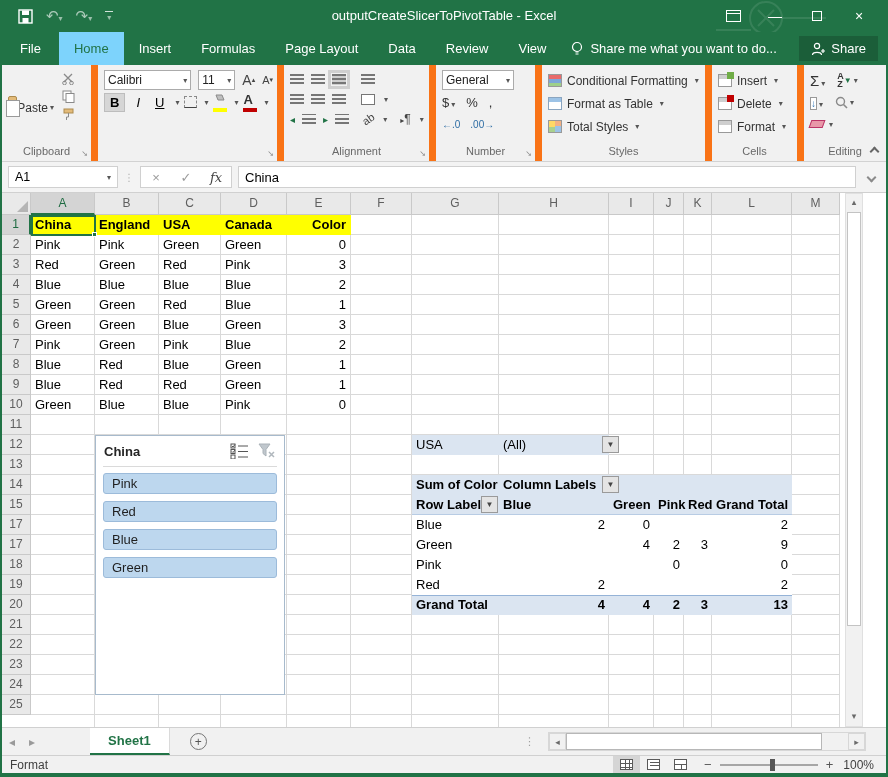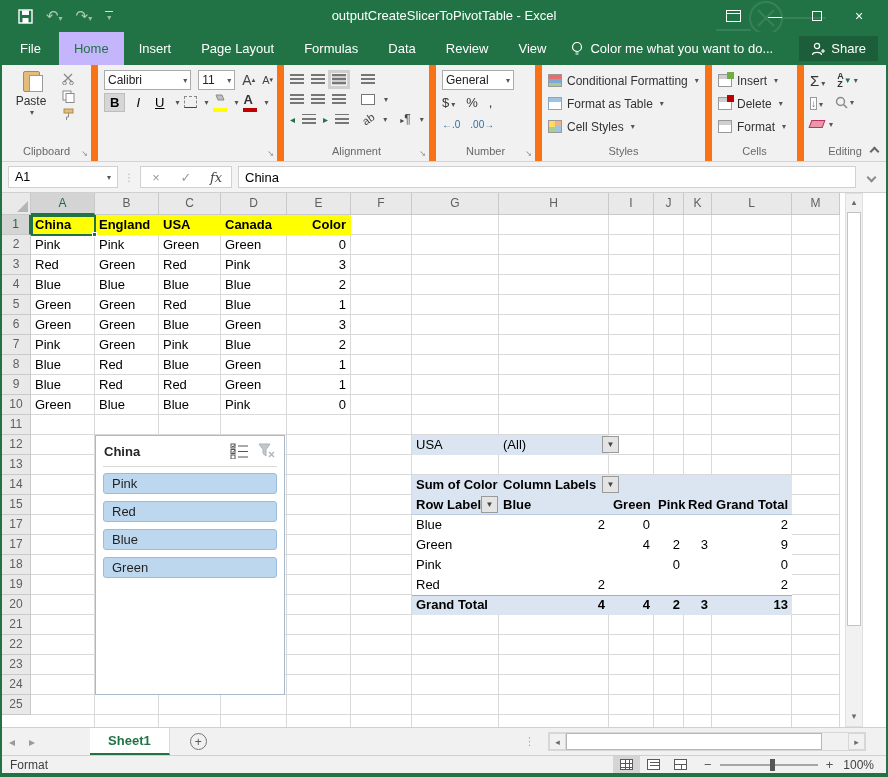--- a/index.html
+++ b/index.html
@@ -20,37 +20,37 @@
   .wbtns { position:absolute; right:6px; top:0; height:32px; display:flex; align-items:center; gap:0; }
   .wbtn { width:42px; height:32px; display:flex; align-items:center; justify-content:center; color:#fff; font-size:14px; }
   .maxbox { width:10px; height:10px; border:1px solid #fff; }
   .ribopt { width:15px; height:12px; border:1px solid #fff; position:relative; }
   .ribopt:before { content:""; position:absolute; left:0; right:0; top:2px; border-top:1px solid #fff; }
 
   
   .menubar { height:33px; background:#217346; display:flex; align-items:stretch; color:#fff; flex:none; position:relative; }
   .mtab { padding:0 15px; display:flex; align-items:center; font-size:13px; }
   .mtab.file { padding:0 18px; }
-  .mtab.active { background:#c4b5fd; color:#217346; }
+  .mtab.active { background:#7dd3fc; color:#217346; }
   .tellme { display:flex; align-items:center; gap:7px; padding:0 10px; font-size:13px; color:#fff; }
   .share { position:absolute; right:8px; top:4px; bottom:4px; background:rgba(0,0,0,.18); display:flex; align-items:center; gap:6px; padding:0 12px; font-size:13px; }
 
   
   .ribbon { height:97px; background:#f1f1f1; border-bottom:1px solid #d2d2d2; display:flex; flex:none; position:relative; }
   .rgroup { border-right:7px solid #f97316; display:flex; flex-direction:column; position:relative; flex:none; }
   .rg-content { flex:1; padding:4px 4px 0 6px; overflow:hidden; }
   .rg-label { height:17px; font-size:11px; color:#696969; text-align:center; line-height:15px; }
   .launcher { position:absolute; right:3px; bottom:3px; font-size:8px; color:#8a8a8a; }
   .dd { font-size:8px; color:#565656; margin-left:2px; }
   .smallbtn { display:inline-flex; align-items:center; color:#444; font-size:12px; }
   .selectbox { background:#fff; border:1px solid #ababab; height:20px; display:inline-flex; align-items:center; justify-content:space-between; padding:0 3px; font-size:12px; color:#222; }
   .bars { display:inline-block; width:14px; height:11px; background:repeating-linear-gradient(to bottom,#767676 0 1.5px,transparent 1.5px 4.2px); }
   .bars.sel { outline:3px solid #cfcfcf; outline-offset:1px; background-color:#cfcfcf; }
   .rowline { display:flex; align-items:center; gap:7px; height:22px; }
-  .paste { display:flex; flex-direction:column; align-items:center; width:46px; font-size:12px; color:#333; padding-top:2px; }
+  .paste { display:flex; align-items:center; width:46px; font-size:12px; color:#333; padding-top:2px; }
   .clip { width:17px; height:21px; background:#e3bb7a; border:1px solid #ad8b4f; border-radius:2px; position:relative; margin-bottom:2px; }
   .clip:after { content:""; position:absolute; right:-4px; top:3px; width:12px; height:15px; background:#fff; border:1px solid #9a9a9a; }
   .mini { width:16px; height:15px; display:flex; align-items:center; justify-content:center; }
   .boldbtn { font-weight:bold; font-size:13px; padding:1px 5px; background:#d6d6d6; border:1px solid #bdbdbd; }
   .itbtn { font-style:italic; font-size:13px; padding:1px 6px; }
   .unbtn { text-decoration:underline; font-size:13px; padding:1px 4px; }
   .colorA { font-size:13px; font-weight:bold; color:#333; line-height:11px; text-align:center; }
   .underbar { display:block; height:4px; width:14px; margin-top:1px; }
   .borderico { width:13px; height:12px; border:1px dashed #8a8a8a; border-bottom:1px solid #444; }
   .stylerow { display:flex; align-items:center; gap:5px; height:23px; font-size:12px; color:#333; white-space:nowrap; }
@@ -202,31 +202,31 @@
           <span class="maxbox"></span>
         </div>
       <div class="wbtn">×</div>
     </div>
   </div>
 
   <div class="menubar">
     <div class="mtab file">File</div>
     <div class="mtab active">Home</div>
     <div class="mtab">Insert</div>
+    <div class="mtab">Formulas</div>
     <div class="mtab">Page Layout</div>
-    <div class="mtab">Formulas</div>
     <div class="mtab">Data</div>
     <div class="mtab">Review</div>
     <div class="mtab">View</div>
     <div class="tellme">
       <svg width="12" height="16" viewBox="0 0 12 16">
         <circle cx="6" cy="6" r="4.5" fill="none" stroke="#fff" stroke-width="1.2"></circle>
         <path d="M4.5 11 L7.5 11 M4.5 13 L7.5 13" stroke="#fff" stroke-width="1.2"></path>
       </svg>
-      <span>Color me what you want to do...</span>
+      <span>Share me what you want to do...</span>
     </div>
     <div class="share">
       <svg width="14" height="14" viewBox="0 0 14 14">
         <circle cx="6" cy="4" r="2.6" fill="none" stroke="#fff" stroke-width="1.2"></circle>
         <path d="M1.5 13 C1.5 9.5 10.5 9.5 10.5 13" fill="none" stroke="#fff" stroke-width="1.2"></path>
         <path d="M10 9 L14 9 M12 7 L12 11" stroke="#fff" stroke-width="1.2"></path>
       </svg>
       <span>Share</span>
     </div>
   </div>
@@ -369,21 +369,21 @@
           <span>Conditional Formatting</span>
             <span class="dd">▾</span>
         </div>
         <div class="stylerow">
           <span class="fat-ico"></span>
           <span>Format as Table</span>
             <span class="dd">▾</span>
         </div>
         <div class="stylerow">
           <span class="cs-ico"></span>
-          <span>Cell Styles</span>
+          <span>Total Styles</span>
             <span class="dd">▾</span>
         </div>
       </div>
       <div class="rg-label">Styles</div>
     </div>
 
     <div class="rgroup" style="width:92px">
       <div class="rg-content">
         <div class="stylerow">
           <span class="cells-ico ins"></span>

